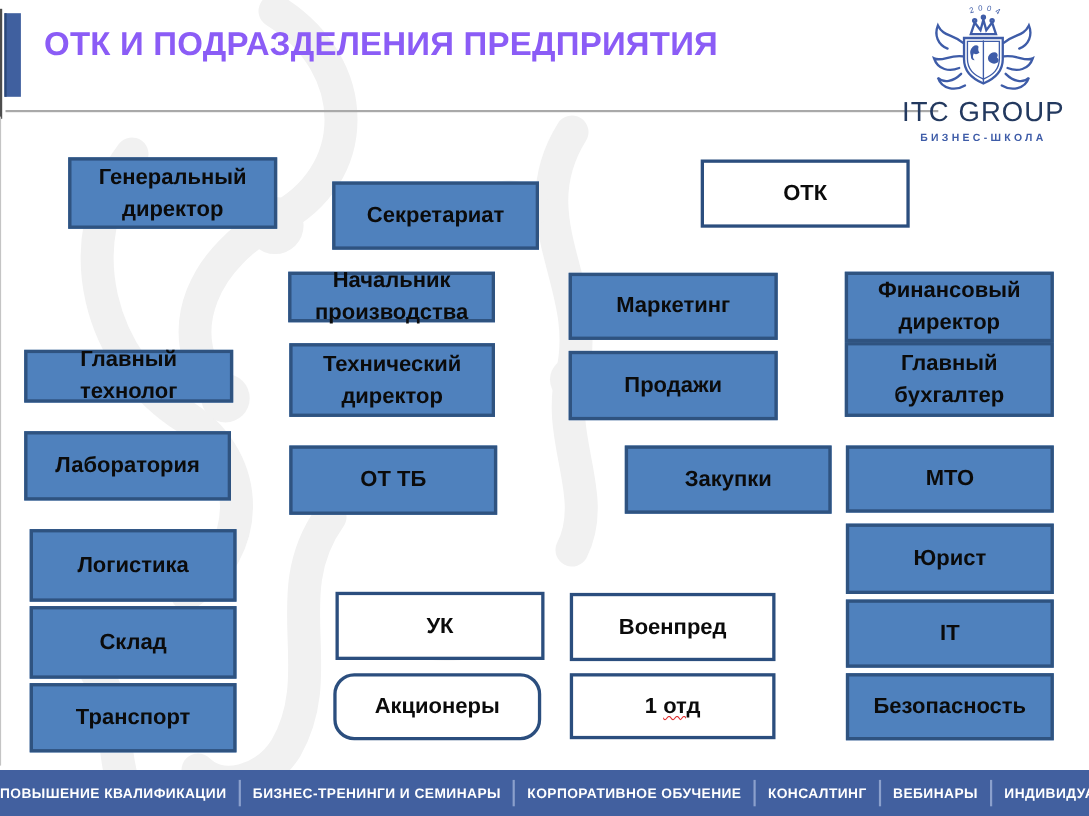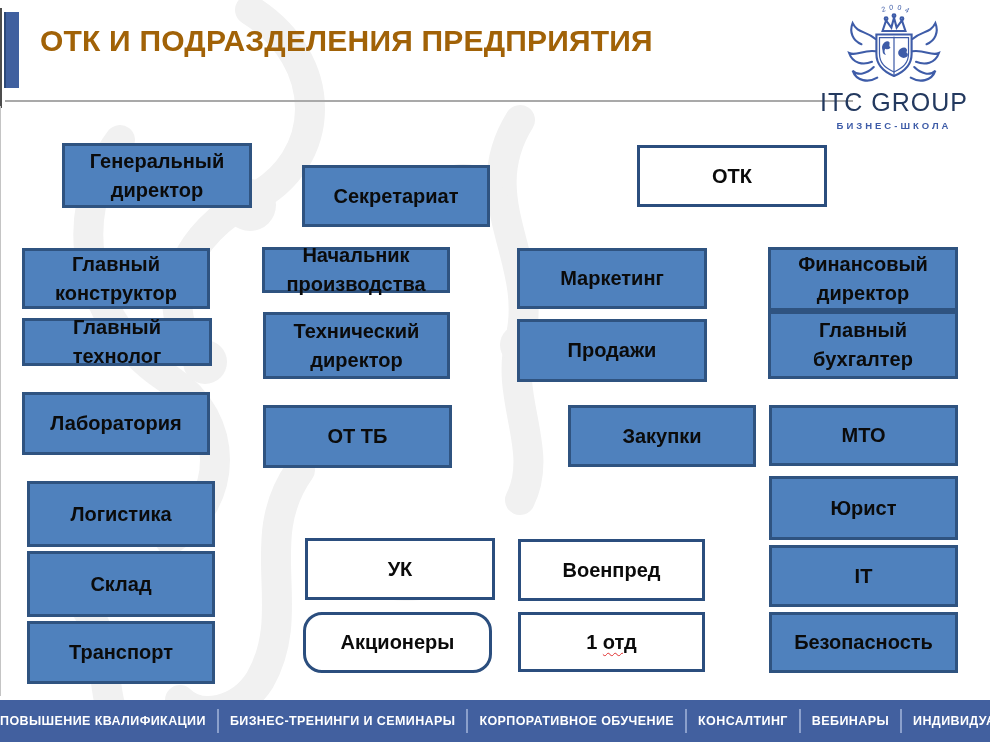--- a/index.html
+++ b/index.html
@@ -11,21 +11,21 @@
   .edge-left-dark{position:absolute;left:0;top:8;width:2px;top:8px;height:100px;background:#4d4d4d;}
   .edge-left-light{position:absolute;left:0;top:106px;width:1px;height:590px;background:#c4c4c4;}
 
   
   .watermark{position:absolute;left:0;top:0;pointer-events:none;}
 
   
   .accent-bar{position:absolute;left:4px;top:12px;width:13px;height:76px;background:#40609f;border-left:2px solid #2c4878;}
   .page-title{
     position:absolute;left:40px;top:24px;width:760px;
-    font-size:30px;font-weight:bold;color:#a16207;letter-spacing:0.2px;white-space:nowrap;
+    font-size:30px;font-weight:bold;color:#8b5cf6;letter-spacing:0.2px;white-space:nowrap;
   }
   .divider{position:absolute;left:5px;top:100px;width:848px;height:2px;background:#a9a9a9;}
 
   
   .logo{position:absolute;right:14px;top:2px;width:164px;text-align:center;}
   .logo svg{display:block;margin:0 auto;}
   .logo-name{font-size:25px;font-weight:400;color:#23395f;letter-spacing:1px;margin-top:-2px;}
   .logo-sub{font-size:9.5px;font-weight:bold;color:#3e5ca8;letter-spacing:3px;margin-top:3px;}
 
   
@@ -114,21 +114,20 @@
       </g>
     </svg>
     <div class="logo-name">ITC GROUP</div>
     <div class="logo-sub">БИЗНЕС-ШКОЛА</div>
   </div>
 
   <div class="box blue" style="left:62px;  top:143px; width:190px; height:65px;">Генеральный директор</div>
   <div class="box white" style="left:637px; top:145px; width:190px; height:62px;">ОТК</div>
   <div class="box blue" style="left:302px; top:165px; width:188px; height:62px;">Секретариат</div>
 
-  <div class="box blue" style="left:22px;  top:248px; width:188px; height:61px;">Главный конструктор</div>
   <div class="box blue" style="left:262px; top:247px; width:188px; height:46px;">Начальник производства</div>
   <div class="box blue" style="left:517px; top:248px; width:190px; height:61px;">Маркетинг</div>
   <div class="box blue" style="left:768px; top:247px; width:190px; height:64px;">Финансовый директор</div>
 
   <div class="box blue" style="left:22px;  top:318px; width:190px; height:48px;">Главный технолог</div>
   <div class="box blue" style="left:263px; top:312px; width:187px; height:67px;">Технический директор</div>
   <div class="box blue" style="left:517px; top:319px; width:190px; height:63px;">Продажи</div>
   <div class="box blue" style="left:768px; top:311px; width:190px; height:68px;">Главный бухгалтер</div>
 
   <div class="box blue" style="left:22px;  top:392px; width:188px; height:63px;">Лаборатория</div>

